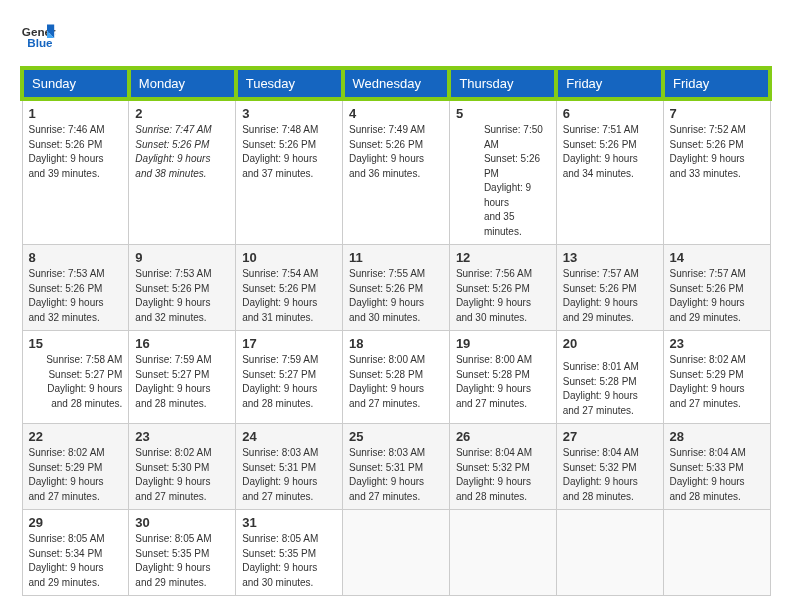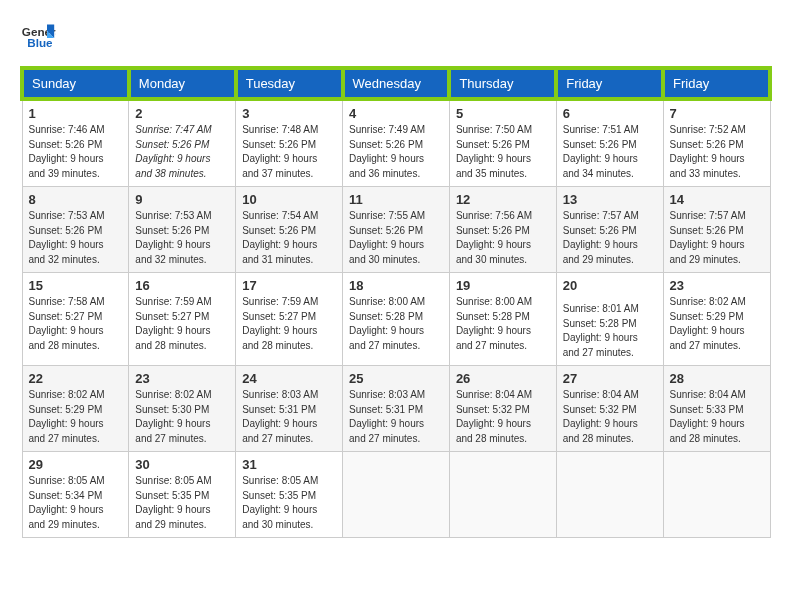--- a/index.html
+++ b/index.html
@@ -129,21 +129,21 @@
         </td>
         <td>
           <span class="day-number">4</span>
           <div class="day-info" style="white-space: pre-line;">Sunrise: 7:49 AM
 Sunset: 5:26 PM
 Daylight: 9 hours
 and 36 minutes.</div>
         </td>
         <td>
           <span class="day-number">5</span>
-          <div class="day-info" style="white-space: pre-line;">Sunrise: 7:50 AM
+          <div class="day-info" style="white-space: pre-line; margin-left: 28px;">Sunrise: 7:50 AM
 Sunset: 5:26 PM
 Daylight: 9 hours
 and 35 minutes.</div>
         </td>
         <td>
           <span class="day-number">6</span>
           <div class="day-info" style="white-space: pre-line;">Sunrise: 7:51 AM
 Sunset: 5:26 PM
 Daylight: 9 hours
 and 34 minutes.</div>
@@ -203,21 +203,21 @@
           <span class="day-number">14</span>
           <div class="day-info" style="white-space: pre-line;">Sunrise: 7:57 AM
 Sunset: 5:26 PM
 Daylight: 9 hours
 and 29 minutes.</div>
         </td>
       </tr>
       <tr>
         <td>
           <span class="day-number">15</span>
-          <div class="day-info" style="white-space: pre-line;">Sunrise: 7:58 AM
+          <div class="day-info" style="white-space: pre-line; text-align: right;">Sunrise: 7:58 AM
 Sunset: 5:27 PM
 Daylight: 9 hours
 and 28 minutes.</div>
         </td>
         <td>
           <span class="day-number">16</span>
           <div class="day-info" style="white-space: pre-line;">Sunrise: 7:59 AM
 Sunset: 5:27 PM
 Daylight: 9 hours
 and 28 minutes.</div>

